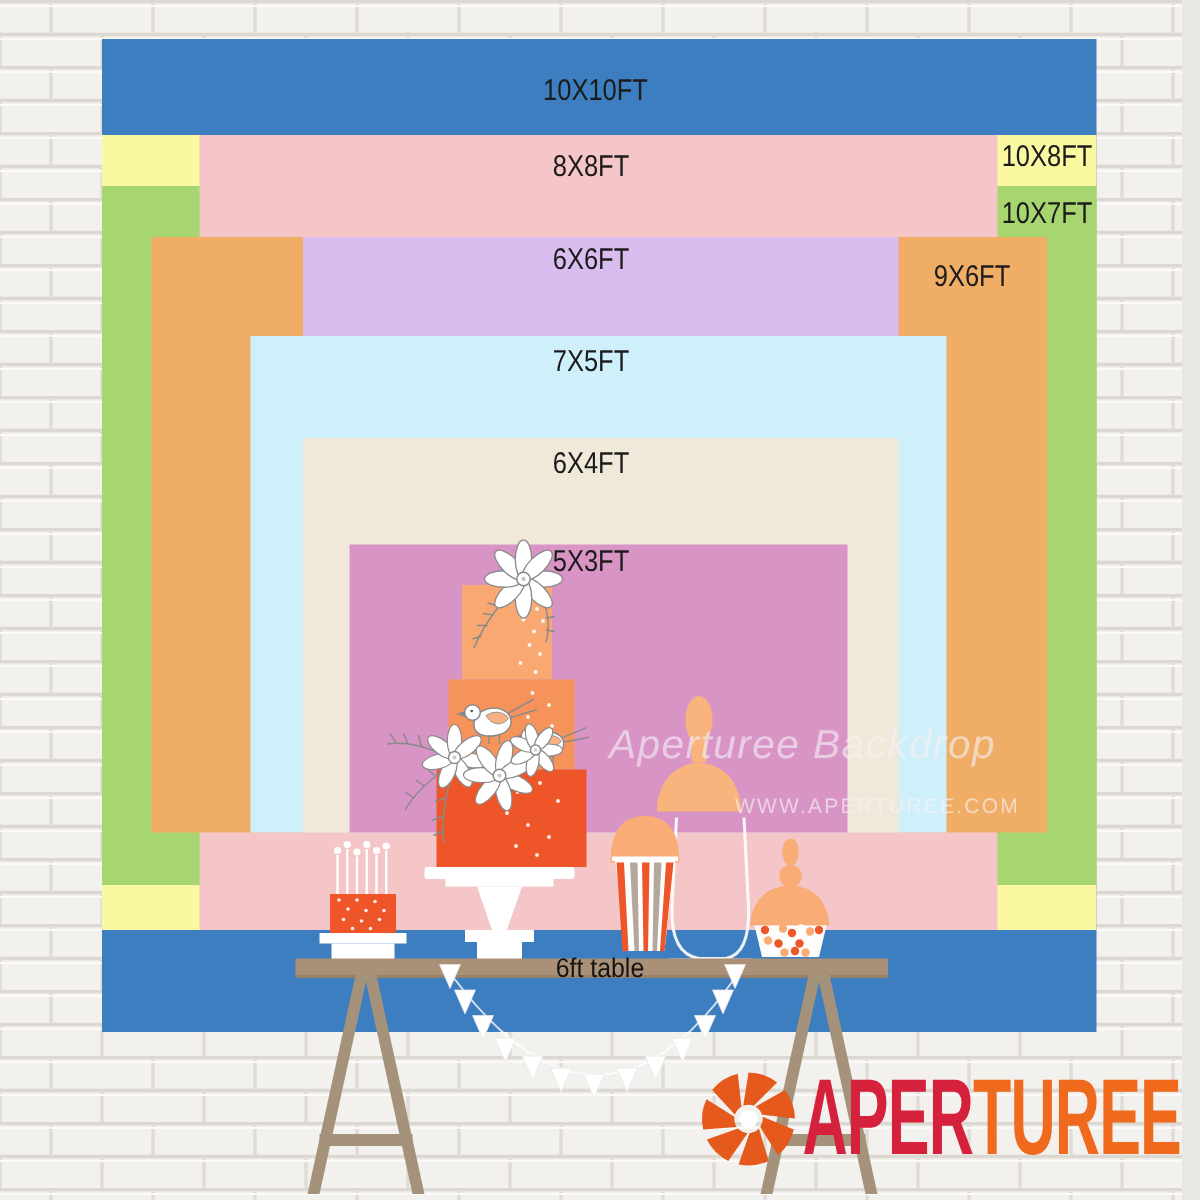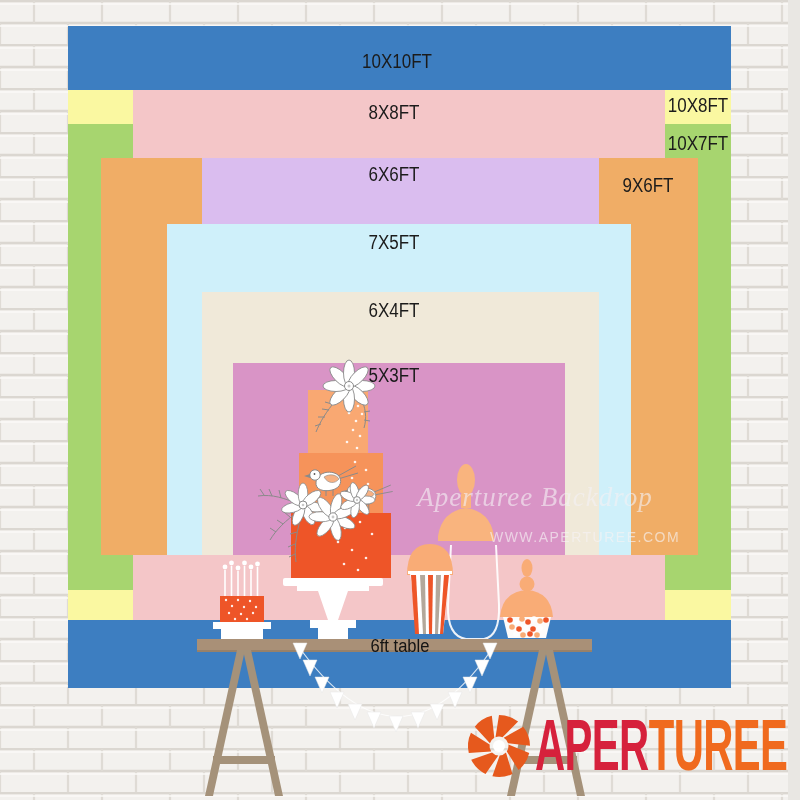--- a/index.html
+++ b/index.html
@@ -29,21 +29,21 @@
   .lb-7x5  {left:394px;top:242px;}
   .lb-6x4  {left:394px;top:310px;}
   .lb-5x3  {left:394px;top:375px;}
 
   .tablelabel{position:absolute;left:400px;top:646px;color:#141414;font-size:18px;
               white-space:nowrap;transform:translate(-50%,-50%) scaleX(0.92);z-index:8;}
 
   .deco{position:absolute;left:0;top:0;z-index:5;}
 
   .wm1{position:absolute;left:535px;top:497px;transform:translate(-50%,-50%);
-       font-family:Liberation Serif, serif;font-style:italic;font-size:27px;
+       font-family:Liberation Sans, sans-serif;font-style:italic;font-size:27px;
        color:rgba(244,240,243,0.62);white-space:nowrap;z-index:6;letter-spacing:1px;}
   .wm2{position:absolute;left:585px;top:537px;transform:translate(-50%,-50%);
        font-size:14px;letter-spacing:1.5px;color:rgba(246,243,245,0.65);
        white-space:nowrap;z-index:6;}
 
   .logo{position:absolute;left:0;top:0;width:800px;height:800px;z-index:9;pointer-events:none;}
   .logo-icon{position:absolute;left:464px;top:711px;}
   .logo-text{position:absolute;left:535px;top:717px;font-size:72px;font-weight:700;
              line-height:56px;letter-spacing:-1px;transform:scaleX(0.58);
              transform-origin:0 0;white-space:nowrap;}

